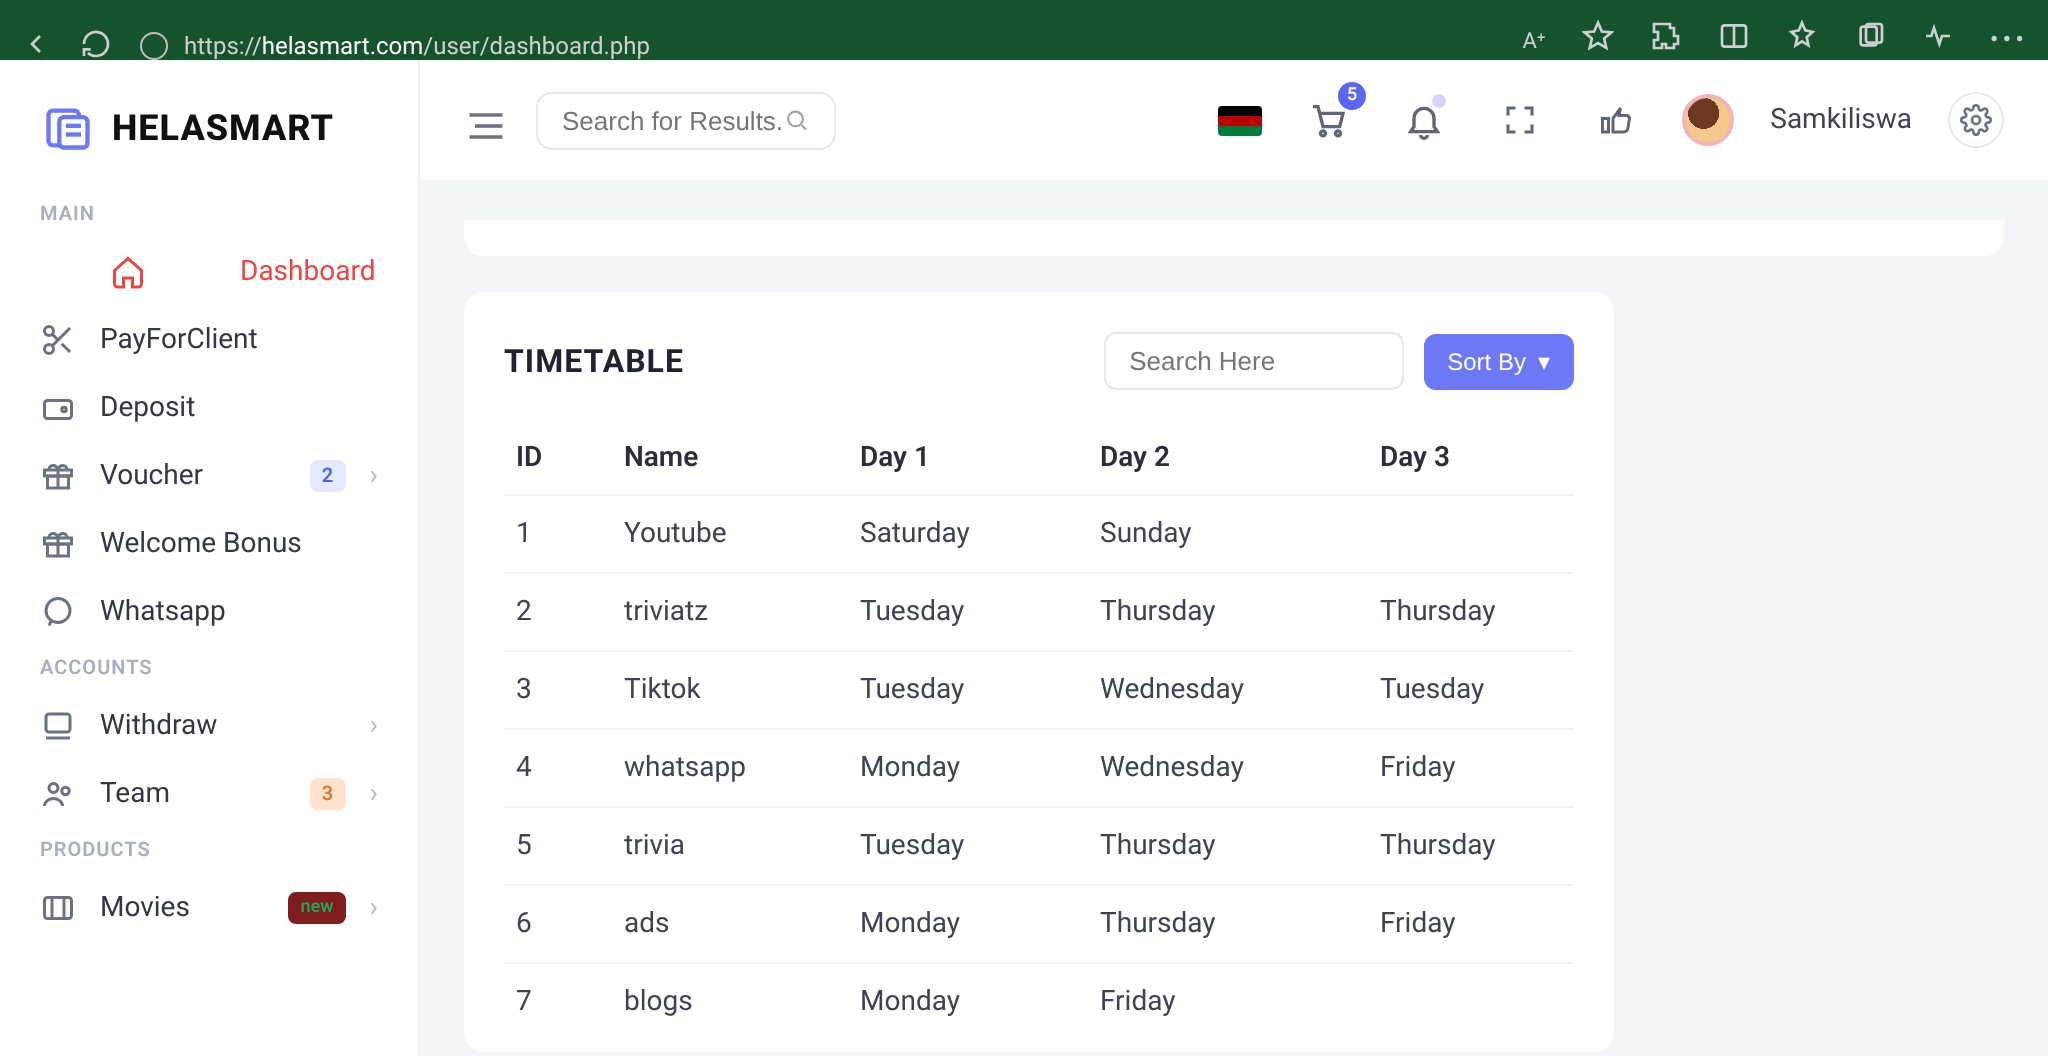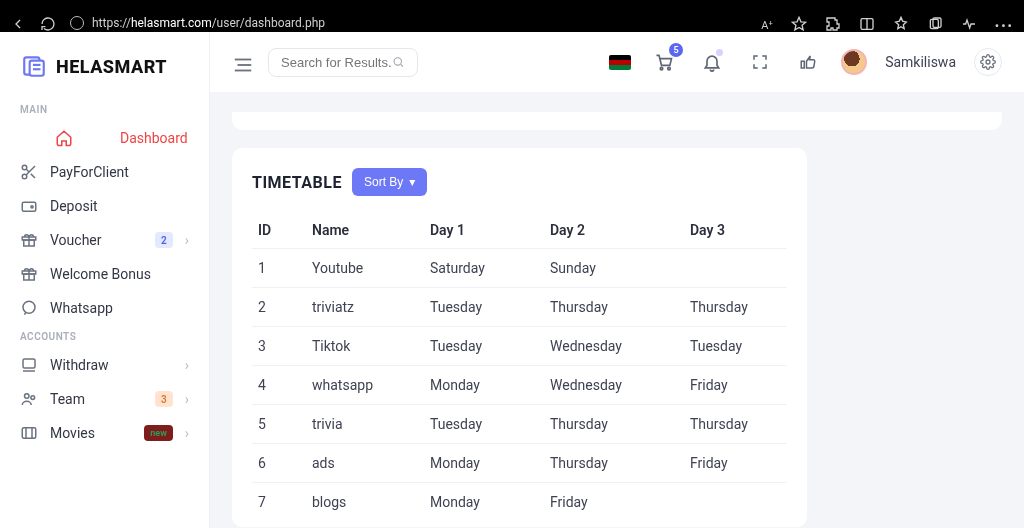--- a/index.html
+++ b/index.html
@@ -1,18 +1,18 @@
 <!DOCTYPE html>
 <html><head>
 <meta charset="utf-8">
 <style>
   * { box-sizing: border-box; margin: 0; padding: 0; }
   body { font-family: -apple-system, BlinkMacSystemFont, "Segoe UI", Roboto, sans-serif; background: #f3f4f6; color: #1f2937; width: 1024px; height: 528px; overflow: hidden; }
   
-  .browser-bar { background: #000000; height: 30px; display:flex; align-items:flex-start; padding:16px 10px; gap:14px; color:#cfcfcf; font-size:13px; }
+  .browser-bar { background: #14532d; height: 30px; display:flex; align-items:flex-end; padding:0 10px; gap:14px; color:#cfcfcf; font-size:13px; }
   .browser-bar .nav-btn { width:16px; height:16px; display:inline-flex; align-items:center; justify-content:center; color:#cfcfcf; }
   .url-bar { flex:0 0 auto; display:flex; align-items:center; gap:8px; }
   .url-bar .globe { width:14px; height:14px; border:1px solid #bdbdbd; border-radius:50%; display:inline-block; position:relative;}
   .url-text { color:#d0d0d0; font-size:12px; }
   .url-text .domain { color:#fff; }
   .browser-right { margin-left:auto; display:flex; gap:18px; align-items:center; }
   .browser-right svg { width:16px; height:16px; }
 
   
   .page { display:flex; height:498px; background:#f4f5f9; }
@@ -212,20 +212,21 @@
             <circle cx="9" cy="8" r="3"></circle>
             <circle cx="17" cy="10" r="2.5"></circle>
             <path d="M3 20c0-3 3-5 6-5s6 2 6 5"></path>
           </svg>
         </span>
       <span class="nav-label">Team</span>
       <span class="badge badge-orange">3</span>
       <span class="nav-chevron">›</span>
     </div>
 
+    <div class="section-label">PRODUCTS</div>
 
     <div class="nav-item">
       <span class="nav-icon">
           <svg viewBox="0 0 24 24" fill="none" stroke="currentColor" stroke-width="2">
             <rect x="3" y="5" width="18" height="14" rx="2"></rect>
             <line x1="8" y1="5" x2="8" y2="19"></line>
             <line x1="16" y1="5" x2="16" y2="19"></line>
           </svg>
         </span>
       <span class="nav-label">Movies</span>
@@ -287,20 +288,23 @@
             </svg>
         </span>
       </div>
     </div>
 
     <div class="content">
       <div class="card-strip"></div>
       <div class="card">
         <div class="card-head">
           <span class="card-title">TIMETABLE</span>
+          <div class="table-search">
+            <input placeholder="Search Here" style="">
+          </div>
           <button class="sort-btn">
             <span>Sort By</span>
             <span>▾</span>
           </button>
         </div>
         <table>
           <thead>
             <tr>
               <th>ID</th>
               <th>Name</th>

